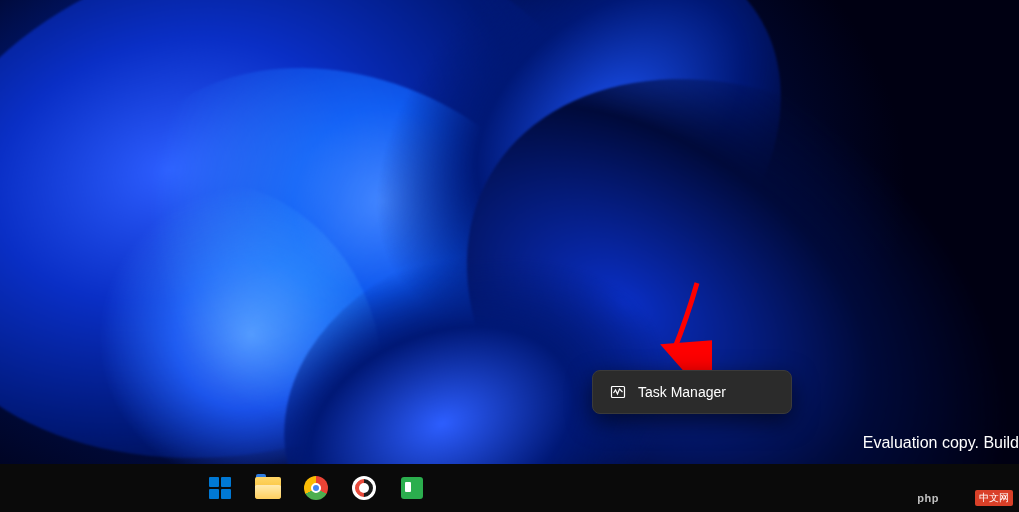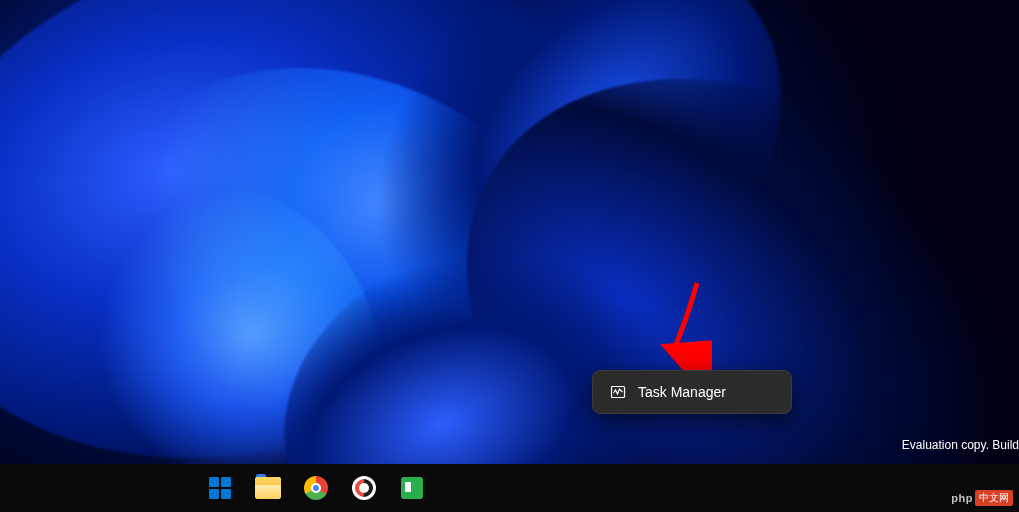--- a/index.html
+++ b/index.html
@@ -103,38 +103,38 @@
       left: 652px;
       top: 278px;
     }
     
     
     .watermark {
       position: absolute;
       right: 0;
       bottom: 58px;
       color: #ffffff;
-      font-size: 12px;
+      font-size: 16px;
       text-align: right;
       line-height: 1.3;
       white-space: nowrap;
     }
     
     .php-badge {
       position: absolute;
       right: 6px;
       bottom: 6px;
       display: flex;
       align-items: center;
-      gap: 2px;
+      gap: 12px;
       font-size: 11px;
       z-index: 100;
     }
     .php-badge .php { color: #c0c0c0; font-weight: bold; letter-spacing: 0.5px; }
-    .php-badge .cn { background: #d94028; color: #fff; padding: 1px 4px; border-radius: 2px; font-size: 10px; }
+    .php-badge .cn { background: #d94028; color: #fff; padding: 1px 4px; border-radius: 2px; font-size: 10px; margin-left: 24px; }
     
     
     .taskbar {
       position: absolute;
       bottom: 0;
       left: 0;
       right: 0;
       height: 48px;
       background: #0a0a0a;
       display: flex;

